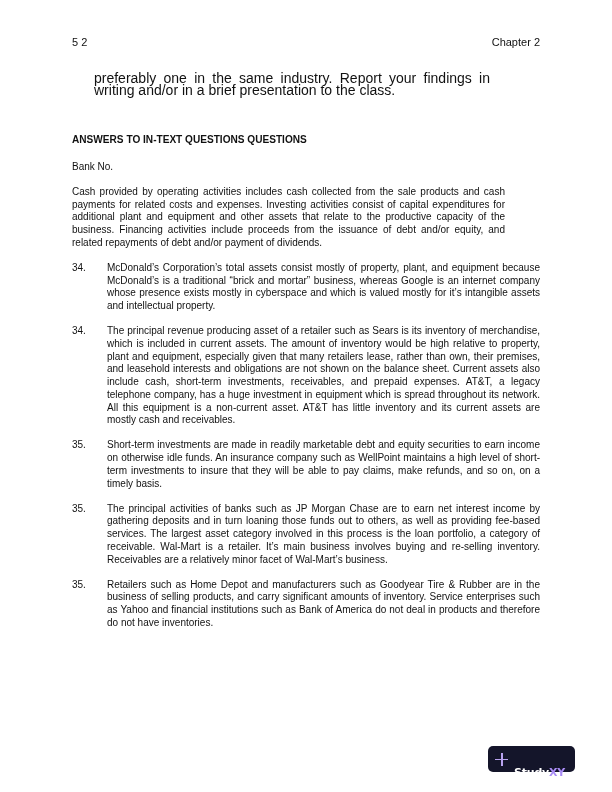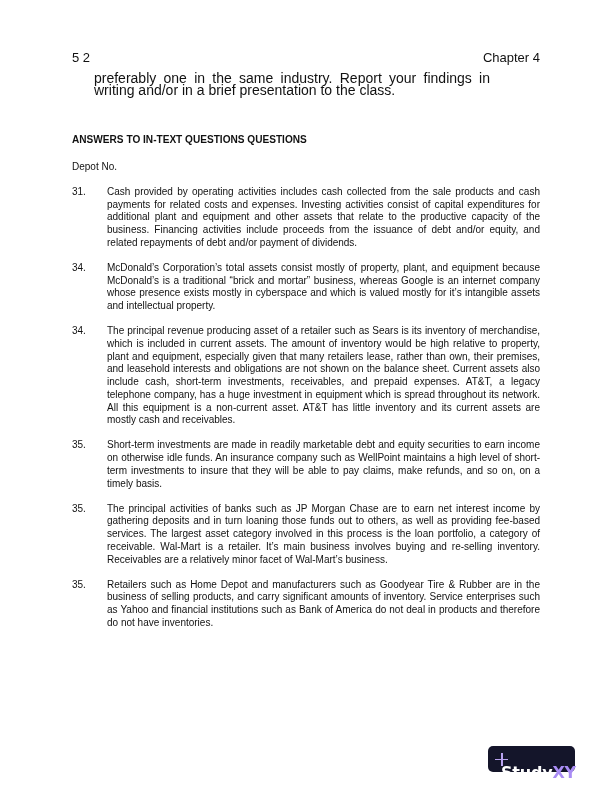--- a/index.html
+++ b/index.html
@@ -1,51 +1,50 @@
 <!DOCTYPE html>
 <html><head>
 <meta charset="utf-8">
 <style>
   html, body { margin:0; padding:0; background:#ffffff; }
   body { width:612px; height:792px; position:relative; overflow:hidden;
          font-family:"Liberation Sans", sans-serif; color:#111; }
-  .hdr { position:absolute; top:50px; font-size:13px; }
+  .hdr { position:absolute; top:36px; font-size:11px; }
   .hdr-left { left:72px; }
   .hdr-right { right:72px; }
   .intro { position:absolute; left:94px; top:73px; width:396px; font-size:14px; line-height:11.8px; text-align:justify; }
   .heading { position:absolute; left:72px; top:134px; font-size:10.1px; font-weight:bold; }
   .pageno { position:absolute; left:72px; top:161px; font-size:10px; }
   .qlist { position:absolute; left:72px; top:186px; width:468px; }
   .q { display:flex; margin-bottom:12.5px; font-size:10px; line-height:12.7px; }
   .qnum { width:35px; flex:0 0 35px; }
   .qtext { width:433px; text-align:justify; }
   .badge { position:absolute; left:488px; top:746px; width:87px; height:26px; background:#14152a; border-radius:5px;
            display:flex; align-items:center; }
   .plus { position:relative; width:13px; height:13px; margin-left:7px; margin-right:6px; }
   .plus::before, .plus::after { content:""; position:absolute; background:#b9a3f0; }
   .plus::before { left:6px; top:0; width:1.5px; height:13px; }
   .plus::after { top:6px; left:0; width:13px; height:1.5px; }
-  .brand { font-family:"DejaVu Sans", sans-serif; font-weight:bold; font-size:16px; letter-spacing:-0.2px;margin-top:26px; }
+  .brand { font-family:"DejaVu Sans", sans-serif; font-weight:bold; font-size:11px; letter-spacing:-0.2px;margin-top:26px; }
   .brand .a { color:#ffffff; }
   .brand .b { color:#a98cf5; }
 </style>
 </head>
 <body>
 
 <div class="hdr hdr-left">5 2</div>
-<div class="hdr hdr-right">Chapter 4</div>
+<div class="hdr hdr-right">Chapter 2</div>
 
 <div class="intro">preferably one in the same industry. Report your findings in writing and/or in a brief presentation to the class.</div>
 
 <div class="heading">ANSWERS TO IN-TEXT QUESTIONS QUESTIONS</div>
-<div class="pageno">Depot No.</div>
+<div class="pageno">Bank No.</div>
 
 <div class="qlist">
   <div class="q">
-    <div class="qnum">31.</div>
     <div class="qtext">Cash provided by operating activities includes cash collected from the sale products and cash payments for related costs and expenses.  Investing activities consist of capital expenditures for additional plant and equipment and other assets that relate to the productive capacity of the business.  Financing activities include proceeds from the issuance of debt and/or equity, and related repayments of debt and/or payment of dividends.</div>
   </div>
   <div class="q">
     <div class="qnum">34.</div>
     <div class="qtext">McDonald’s Corporation’s total assets consist mostly of property, plant, and equipment because McDonald’s is a traditional “brick and mortar” business, whereas Google is an internet company whose presence exists mostly in cyberspace and which is valued mostly for it’s intangible assets and intellectual property.</div>
   </div>
   <div class="q">
     <div class="qnum">34.</div>
     <div class="qtext">The principal revenue producing asset of a retailer such as Sears is its inventory of merchandise, which is included in current assets. The amount of inventory would be high relative to property, plant and equipment, especially given that many retailers lease, rather than own, their premises, and leasehold interests and obligations are not shown on the balance sheet. Current assets also include cash, short-term investments, receivables, and prepaid expenses. AT&amp;T, a legacy telephone company, has a huge investment in equipment which is spread throughout its network. All this equipment is a non-current asset. AT&amp;T has little inventory and its current assets are mostly cash and receivables.</div>
   </div>

